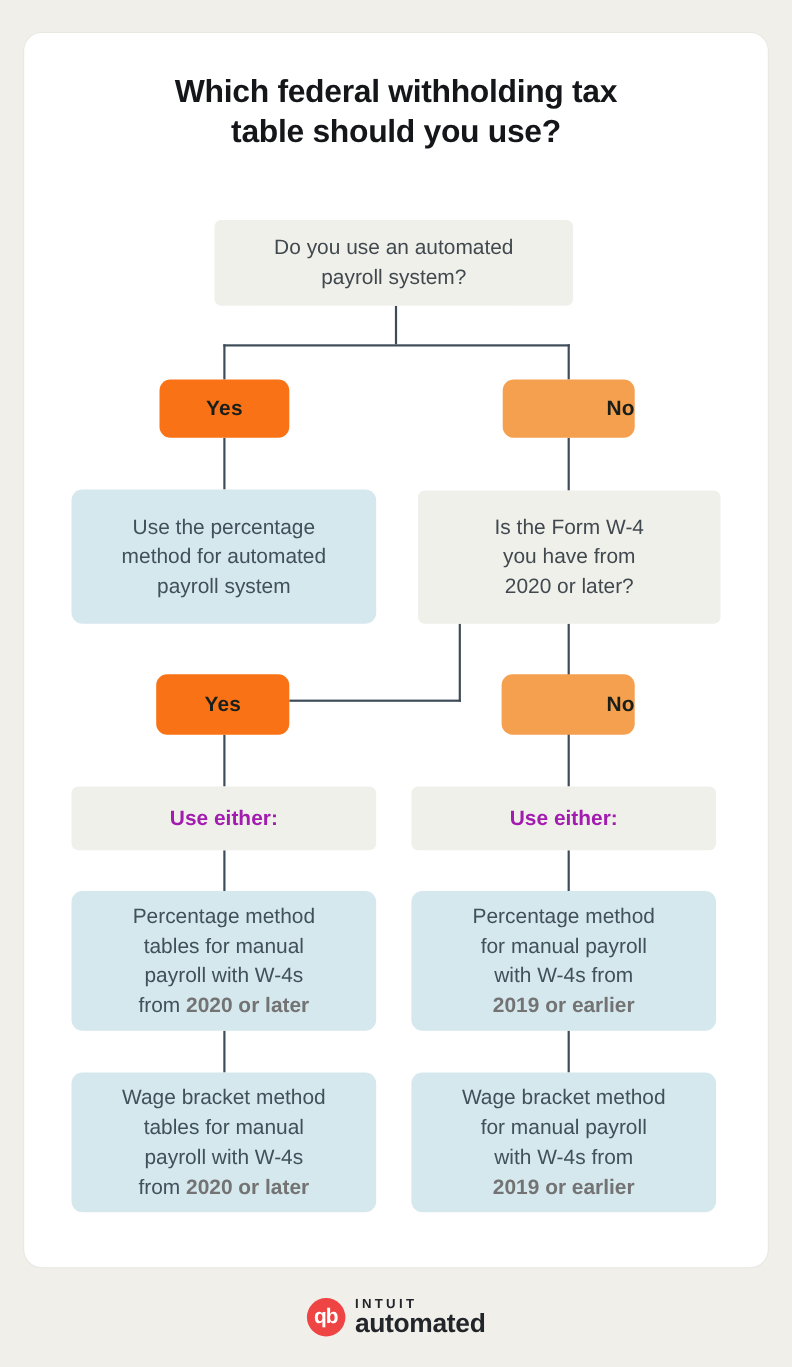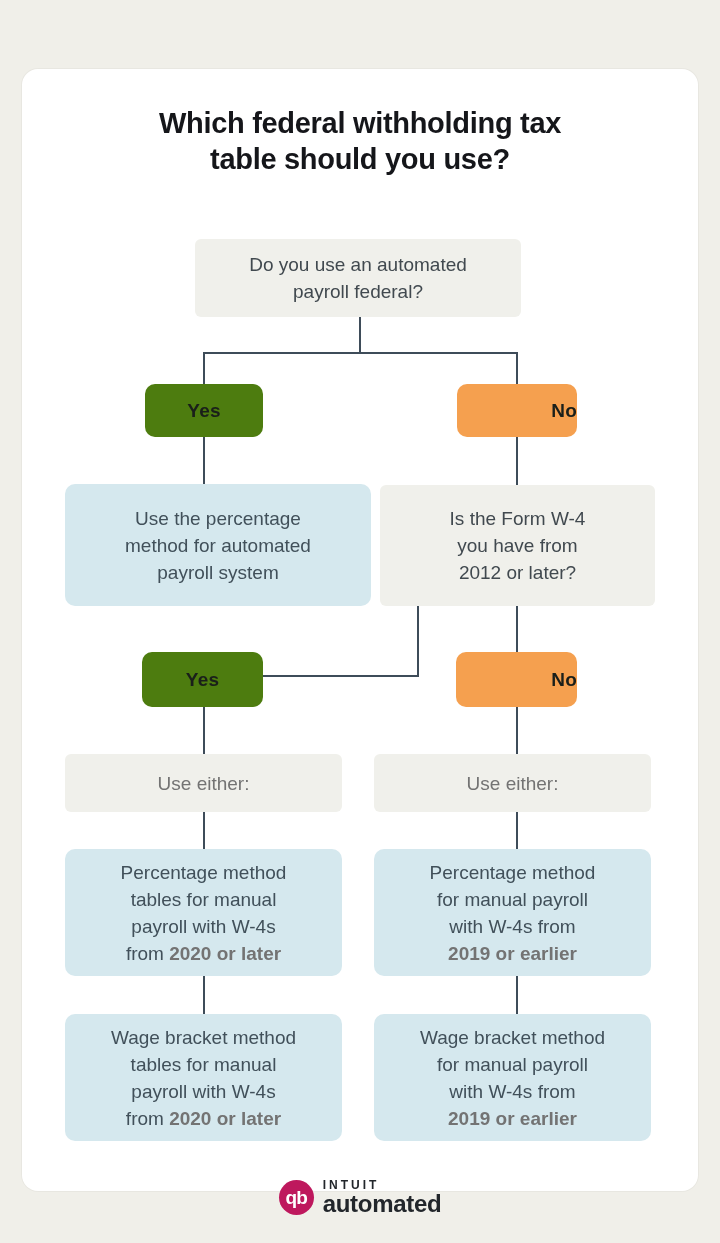--- a/index.html
+++ b/index.html
@@ -7,21 +7,20 @@
     width:720px;height:1243px;
     background:#f0efe9;
     font-family:"Liberation Sans", sans-serif;
     position:relative;
     overflow:hidden;
   }
   .card{
     position:absolute;left:22px;top:30px;width:676px;height:1122px;
     background:#ffffff;border-radius:16px;
     box-shadow:0 0 0 1px rgba(0,0,0,0.03);
-    margin-top:39px;
   }
   .title{
     position:absolute;top:36px;left:20px;right:20px;
     text-align:center;
     font-size:29px;line-height:36px;font-weight:800;
     color:#15161a;letter-spacing:-0.3px;
     white-space:pre-line;
   }
   
   .node{
@@ -30,36 +29,36 @@
     text-align:center;box-sizing:border-box;
     white-space:pre-line;
   }
   .gray{background:#f0f0eb;border-radius:6px;color:#41494f;font-size:19px;line-height:27px;}
   .blue{background:#d5e8ee;border-radius:10px;color:#41505a;font-size:19px;line-height:27px;}
   .blue strong, .blue b{color:#737373;font-weight:700;}
   .badge{
     border-radius:10px;font-size:19px;font-weight:800;color:#1a1f1a;
     letter-spacing:0.2px;
   }
-  .green{background:#4d7c0f;}
+  .green{background:#f97316;}
   .orange{background:#f5a04f;justify-content:flex-end;}
-  .use-either{font-weight:400;color:#737373;}
+  .use-either{font-weight:700;color:#a21caf;}
   
   .line{position:absolute;background:#3e4c59;z-index:1;}
   .v{width:2px;}
   .h{height:2px;}
   
   .footer{
     position:absolute;left:0;top:1152px;width:720px;height:91px;
     display:flex;align-items:center;justify-content:center;
   }
   .brand{display:flex;align-items:center;gap:9px;}
   .brand-mark{
     width:35px;height:35px;border-radius:50%;
-    background:#be185d;color:#ffffff;
+    background:#ef4444;color:#ffffff;
     display:flex;align-items:center;justify-content:center;
     font-size:19px;font-weight:700;letter-spacing:-1px;
   }
   .brand-text{display:flex;flex-direction:column;align-items:flex-start;}
   .brand-top{font-size:12px;font-weight:700;letter-spacing:3px;color:#22262b;line-height:13px;}
   .brand-bottom{font-size:24px;font-weight:700;color:#22262b;line-height:24px;letter-spacing:-0.3px;}
 </style>
 </head>
 <body>
 
@@ -78,41 +77,41 @@
   <div class="line h" style="left:241px;top:606px;width:156px;"></div>
   <div class="line v" style="left:494px;top:537px;height:148px;"></div>
   <div class="line v" style="left:181px;top:638px;height:47px;"></div>
   <div class="line v" style="left:181px;top:743px;height:37px;"></div>
   <div class="line v" style="left:494px;top:743px;height:37px;"></div>
   <div class="line v" style="left:181px;top:907px;height:38px;"></div>
   <div class="line v" style="left:494px;top:907px;height:38px;"></div>
 
   <div class="node gray" style="left:173px;top:170px;width:326px;height:78px;">
     <span>Do you use an automated
-payroll federal?</span>
+payroll system?</span>
   </div>
 
   <div class="node badge green" style="left:123px;top:315px;width:118px;height:53px;">
     <span>Yes</span>
   </div>
 
   <div class="node badge orange" style="left:435px;top:315px;width:120px;height:53px;">
     <span>No</span>
   </div>
 
-  <div class="node blue" style="left:43px;top:415px;width:306px;height:122px;">
+  <div class="node blue" style="left:43px;top:415px;width:277px;height:122px;">
     <span>Use the percentage
 method for automated
 payroll system</span>
   </div>
 
   <div class="node gray" style="left:358px;top:416px;width:275px;height:121px;">
     <span>Is the Form W-4
 you have from
-2012 or later?</span>
+2020 or later?</span>
   </div>
 
   <div class="node badge green" style="left:120px;top:583px;width:121px;height:55px;">
     <span>Yes</span>
   </div>
 
   <div class="node badge orange" style="left:434px;top:583px;width:121px;height:55px;">
     <span>No</span>
   </div>
 

